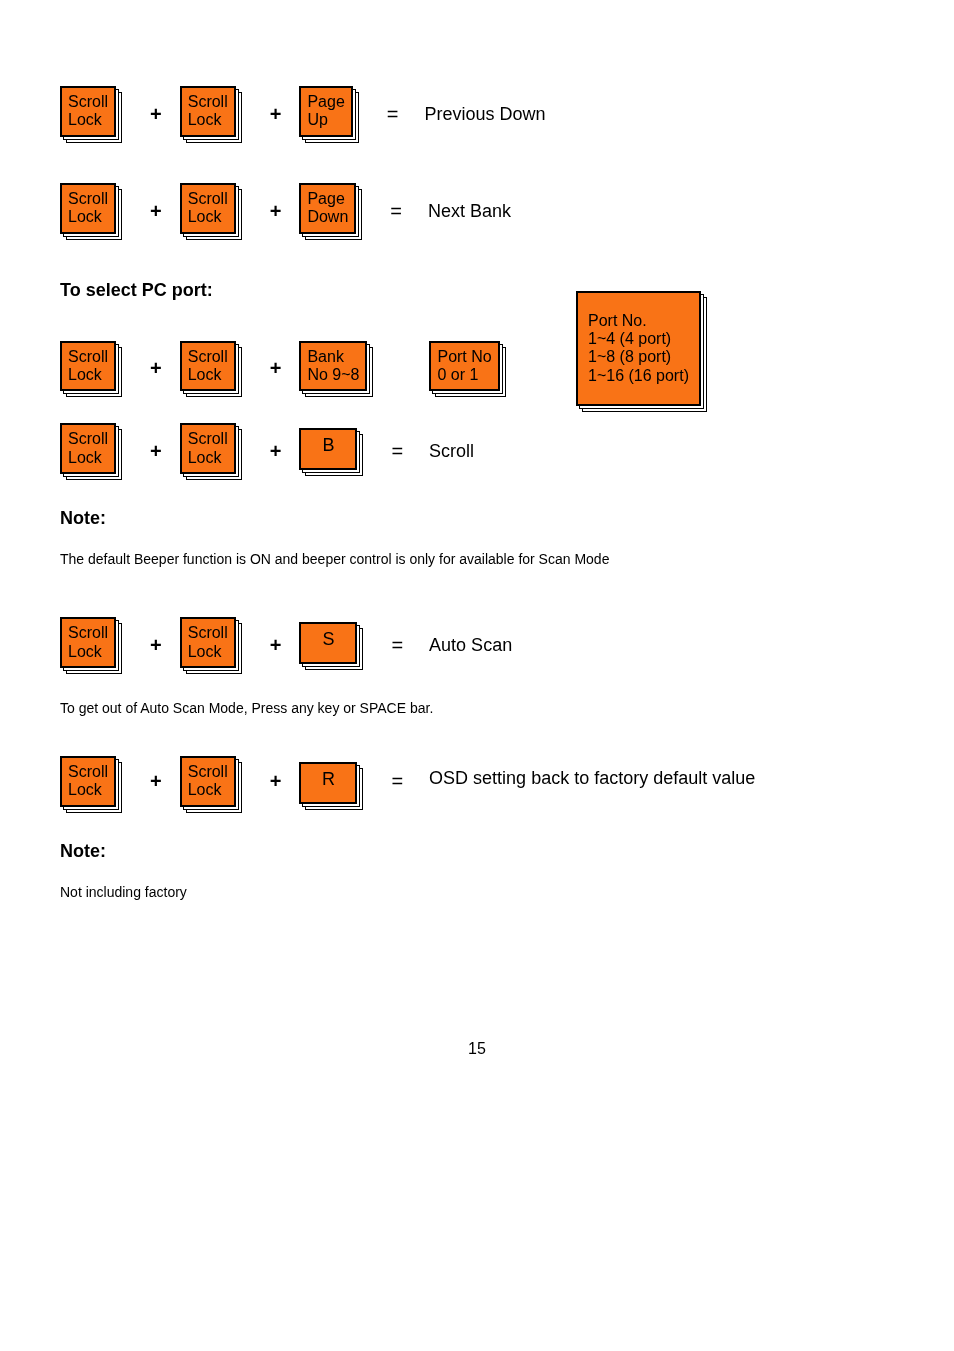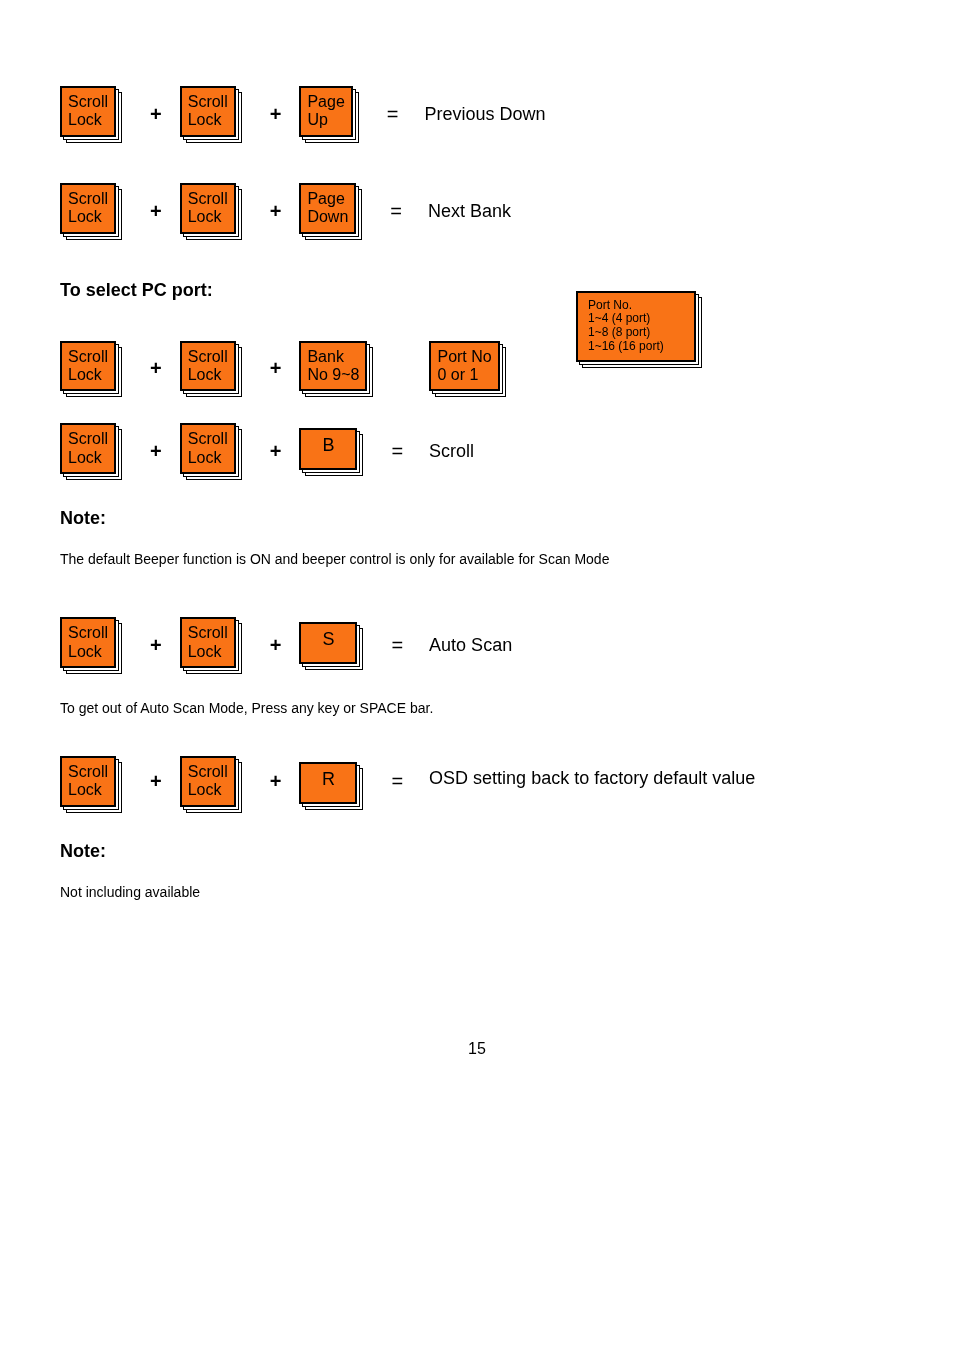--- a/index.html
+++ b/index.html
@@ -34,22 +34,22 @@
     line-height: 1.15;
     font-size: 16px;
   }
   .key.center {
     justify-content: center;
     font-size: 18px;
   }
   .key.info {
     box-shadow: 3px 3px 0 -1px #fff, 3px 3px 0 0 #000, 6px 6px 0 -1px #fff, 6px 6px 0 0 #000;
     min-width: 120px;
-    padding: 6px 10px;
-    font-size: 12px;
+    padding: 19px 10px;
+    font-size: 16px;
   }
   .op {
     font-size: 20px;
     font-weight: bold;
     padding: 0 6px;
   }
   .eq {
     font-size: 20px;
     padding: 0 14px 0 6px;
   }
@@ -221,15 +221,15 @@
   <div class="key center" style="min-width:58px; margin-top:6px;">
       <span>R</span>
     </div>
   <span class="eq" style="padding-top:14px;">=</span>
   <div>
     <div class="result" style="padding-top:12px;">OSD setting back to factory default value</div>
   </div>
 </div>
 
 <div class="note-title">Note:</div>
-<div class="note-text">Not including available</div>
+<div class="note-text">Not including factory</div>
 
 <div class="page-num">15</div>
 
 </body></html>

